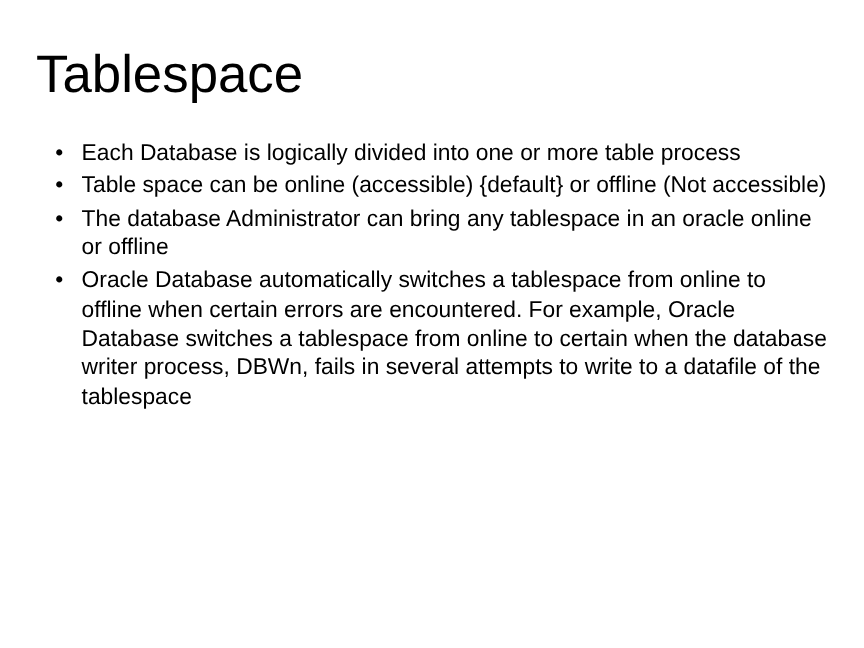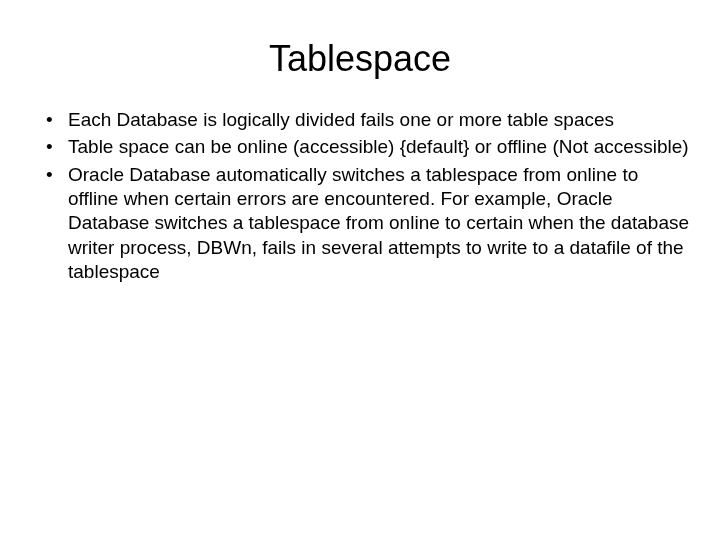--- a/index.html
+++ b/index.html
@@ -9,23 +9,22 @@
     }
     body {
       width: 720px;
       height: 540px;
       background: #ffffff;
       font-family: Arial, Helvetica, sans-serif;
       color: #000000;
       padding: 30px 30px 30px 30px;
     }
     .slide-title {
-      font-size: 36px;
+      font-size: 44px;
       font-weight: normal;
-      text-align: center;
       margin-bottom: 28px;
       margin-top: 8px;
     }
     .bullet-list {
       list-style: none;
       padding-left: 10px;
     }
     .bullet-item {
       font-size: 19px;
       line-height: 1.28;
@@ -40,16 +39,17 @@
       top: 0;
       font-size: 19px;
     }
   </style>
 </head>
 <body>
 
 <h1 class="slide-title">Tablespace</h1>
 
 <ul class="bullet-list">
-  <li class="bullet-item">Each Database is logically divided fails one or more table spaces</li>
+  <li class="bullet-item">Each Database is logically divided into one or more table process</li>
   <li class="bullet-item">Table space can be online (accessible) {default}  or offline (Not accessible)</li>
+  <li class="bullet-item">The database Administrator can bring any tablespace in an oracle online or offline</li>
   <li class="bullet-item">Oracle Database automatically switches a tablespace from online to offline when certain errors are encountered. For example, Oracle Database switches a tablespace from online to certain when the database writer process, DBWn, fails in several attempts to write to a datafile of the tablespace</li>
 </ul>
 
 </body></html>

